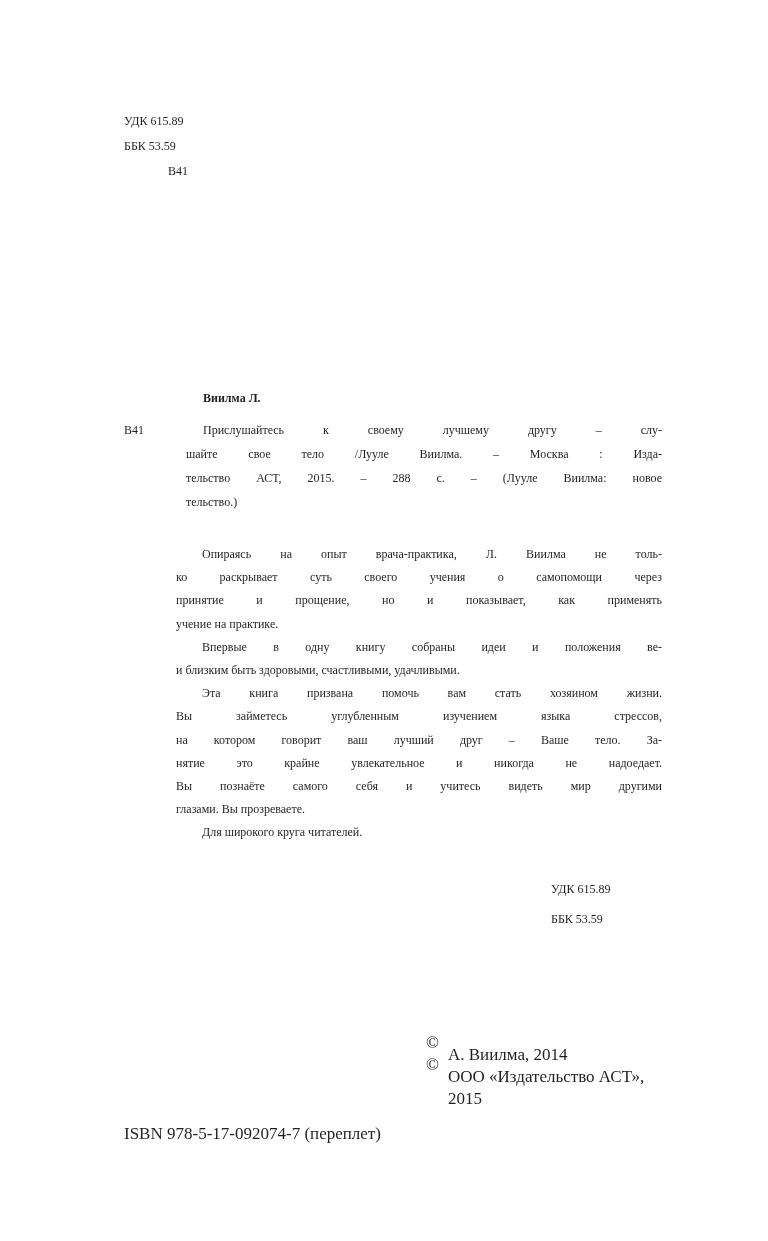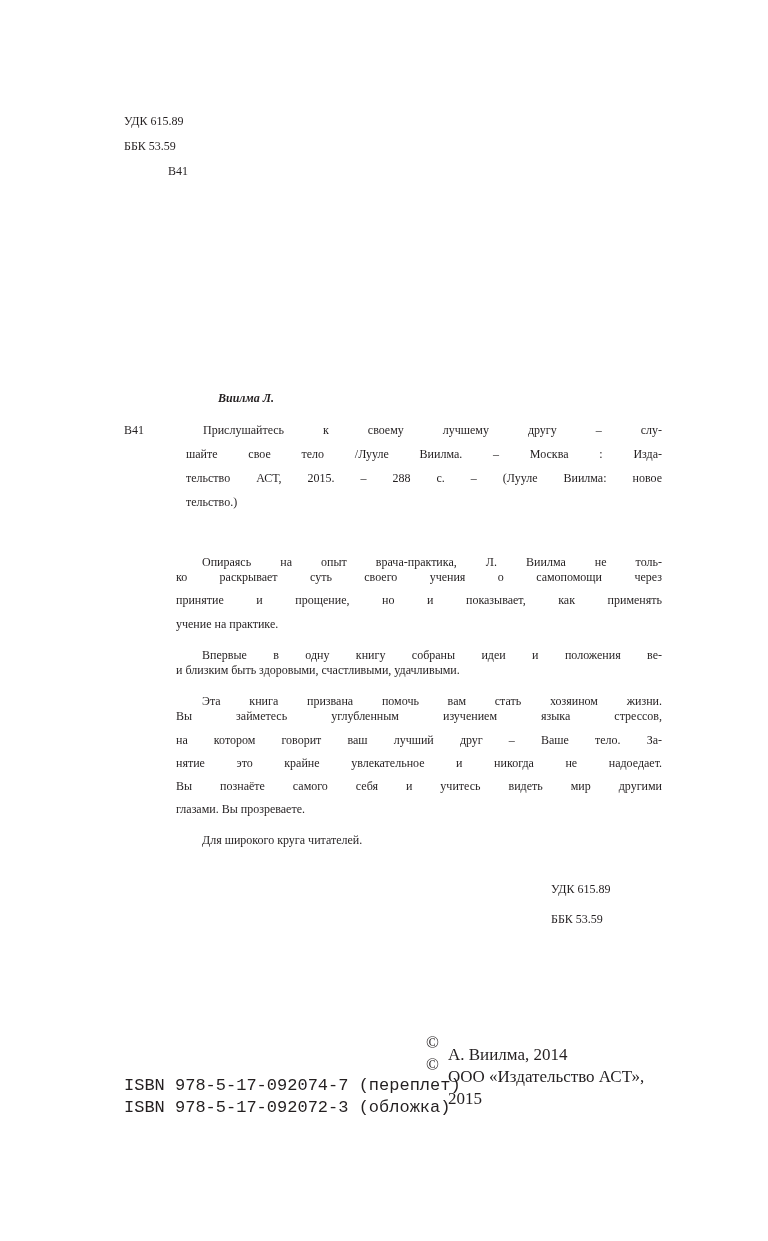--- a/index.html
+++ b/index.html
@@ -5,41 +5,41 @@
   html, body { margin: 0; padding: 0; background: #ffffff; }
   body {
     width: 768px; height: 1241px; position: relative; overflow: hidden;
     font-family: "DejaVu Serif", "Liberation Serif", serif;
     color: #231f20;
   }
   .blk { position: absolute; font-family: "Liberation Serif", "DejaVu Serif", serif; font-size: 12px; line-height: 24px; }
   .codes { left: 124px; top: 109px; }
   .codes div { height: 25px; }
   .indent41 { padding-left: 44px; }
-  .author { left: 218px; top: 386px; font-weight: bold; font-style: italic; }
+  .author { left: 203px; top: 386px; font-weight: bold; }
   .biblio-code { left: 124px; top: 418px; }
   .biblio { left: 186px; top: 418px; width: 476px; text-align: justify; }
   .biblio .line { display: block; height: 24px; text-align: justify; text-align-last: justify; white-space: nowrap; }
   .biblio .line span { display: inline-block; width: 100%; text-align: justify; text-align-last: justify; white-space: normal; }
   .biblio .line.first { padding-left: 17px; }
   .biblio .line.first span { width: 459px; }
   .biblio .line.last span { text-align-last: left; }
   .annot { left: 176px; top: 542px; width: 486px; }
   .annot .line { display: block; height: 23.2px; white-space: nowrap; }
   .annot .line span { display: inline-block; width: 486px; text-align: justify; text-align-last: justify; white-space: normal; }
-  .annot .line.ind span { width: 460px; margin-top: 8px; }
+  .annot .line.ind span { width: 460px; }
   .annot .line.ind { padding-left: 26px; }
   .annot .line.end span { text-align-last: left; }
   .classif { left: 551px; top: 877px; }
   .classif div { height: 30px; }
   .copy { left: 426px; top: 1032px; font-size: 17px; line-height: 22px; }
   .copy .row { display: flex; height: 22px; }
   .copy .sym { width: 22px; }
   .copy .txt { padding-left: 0; margin-top: 12px; }
-  .isbn { left: 124px; top: 1075px; font-size: 17px; line-height: 22px; font-family: Liberation Mono, monospace; }
+  .isbn { left: 124px; top: 1123px; font-size: 17px; line-height: 22px; }
   .isbn div { height: 22px; }
 </style>
 </head>
 <body>
 
 <div class="blk codes">
   <div>УДК 615.89</div>
   <div>ББК 53.59</div>
   <div class="indent41">В41</div>
 </div>
@@ -86,14 +86,13 @@
     <span class="txt">ООО «Издательство АСТ»,</span>
   </div>
   <div class="row">
     <span class="sym"></span>
     <span class="txt">2015</span>
   </div>
 </div>
 
 <div class="blk isbn">
   <div>ISBN 978-5-17-092074-7 (переплет)</div>
-  <div>ISBN 978-5-17-092072-3 (обложка)</div>
 </div>
 
 </body></html>

